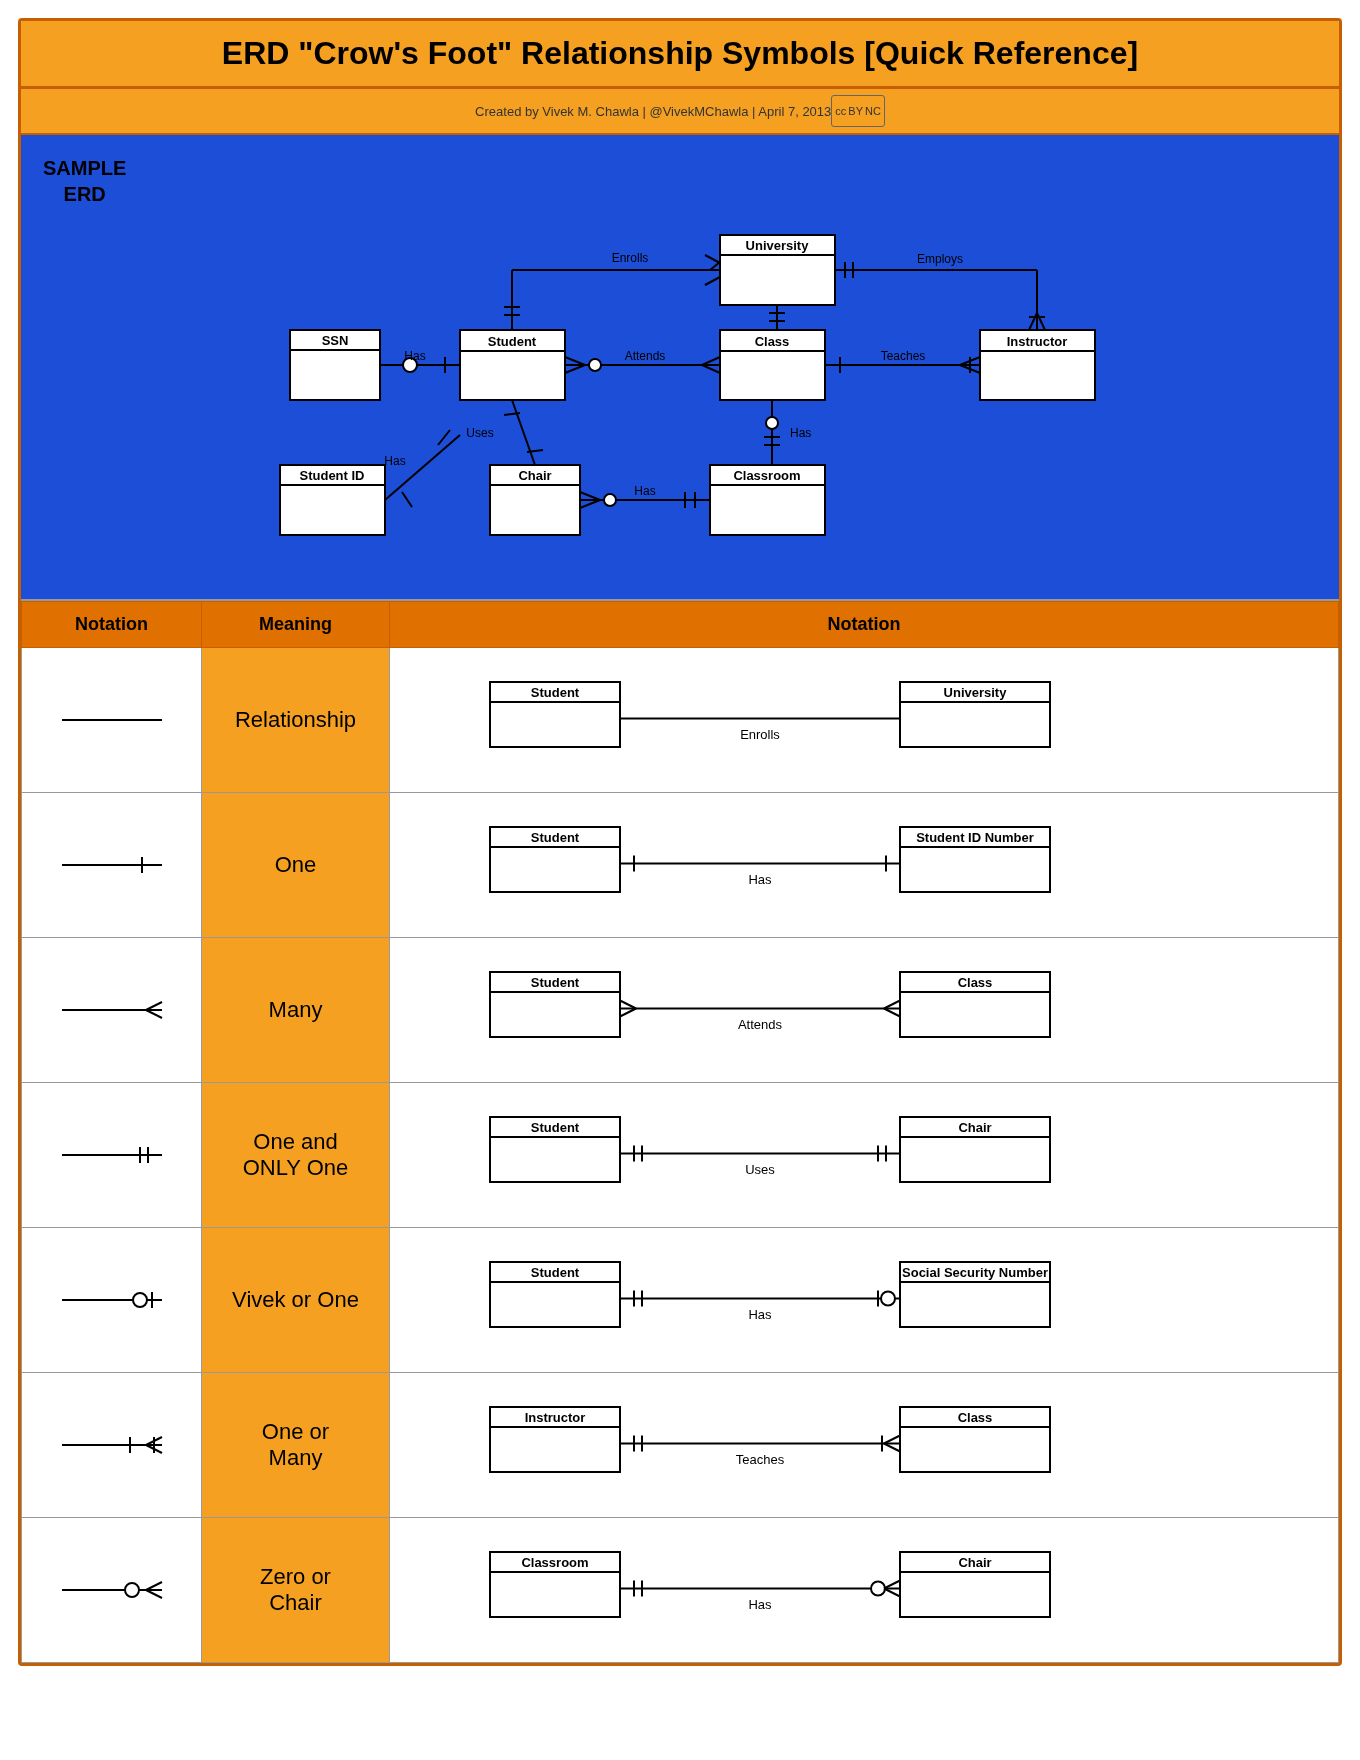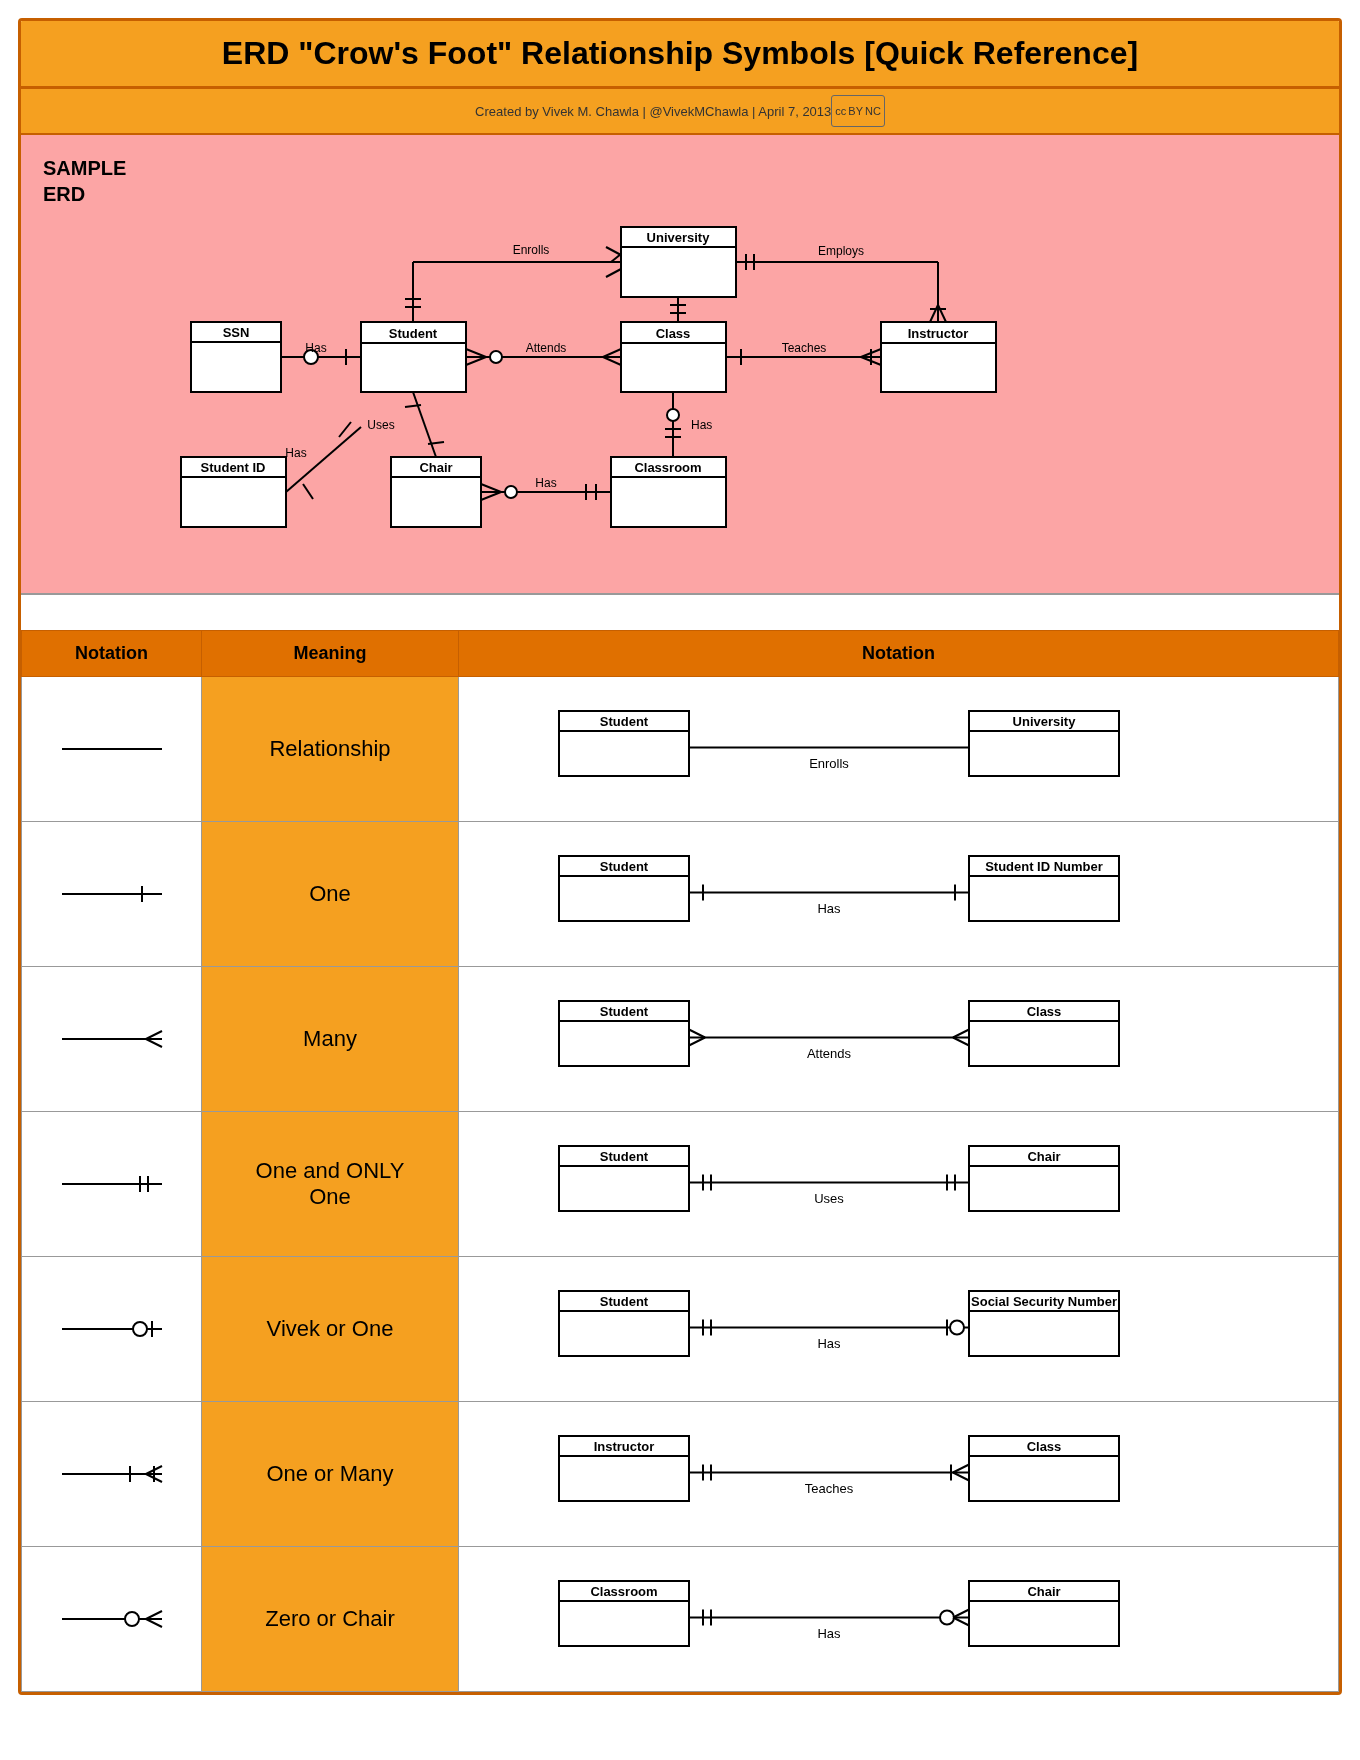--- a/index.html
+++ b/index.html
@@ -39,39 +39,39 @@
     .credit-icons {
       display: flex;
       gap: 2px;
       font-size: 11px;
       border: 1px solid #666;
       border-radius: 3px;
       padding: 9px 3px;
     }
     
     .erd-section {
-      background: #fca5a5;
-      padding: 12px 30px 20px 20px;
+      background: #1d4ed8;
+      padding: 20px 30px 20px 20px;
       border-bottom: 2px solid #999;
       position: relative;
       min-height: 460px;
+      text-align: center;
     }
     .erd-label {
       font-size: 20px;
       font-weight: bold;
       line-height: 1.3;
       position: absolute;
       left: 22px;
       top: 20px;
     }
     
     .notation-table {
       width: 100%;
       border-collapse: collapse;
-      margin-top: 35px;
     }
     .notation-header {
       background: #e07000;
       color: #000;
       font-weight: bold;
       font-size: 18px;
     }
     .notation-header td {
       padding: 12px 20px;
       border: 1px solid #c65f00;
@@ -80,21 +80,21 @@
     .notation-row td {
       border: 1px solid #999;
       vertical-align: middle;
     }
     .col-notation {
       width: 180px;
       text-align: center;
       padding: 16px;
     }
     .col-meaning {
-      width: 257px;
+      width: 188px;
       background: #f5a020;
       text-align: center;
       font-size: 22px;
       color: #000;
       padding: 30px;
     }
     .col-example {
       padding: 20px 40px;
       position: relative;
     }

